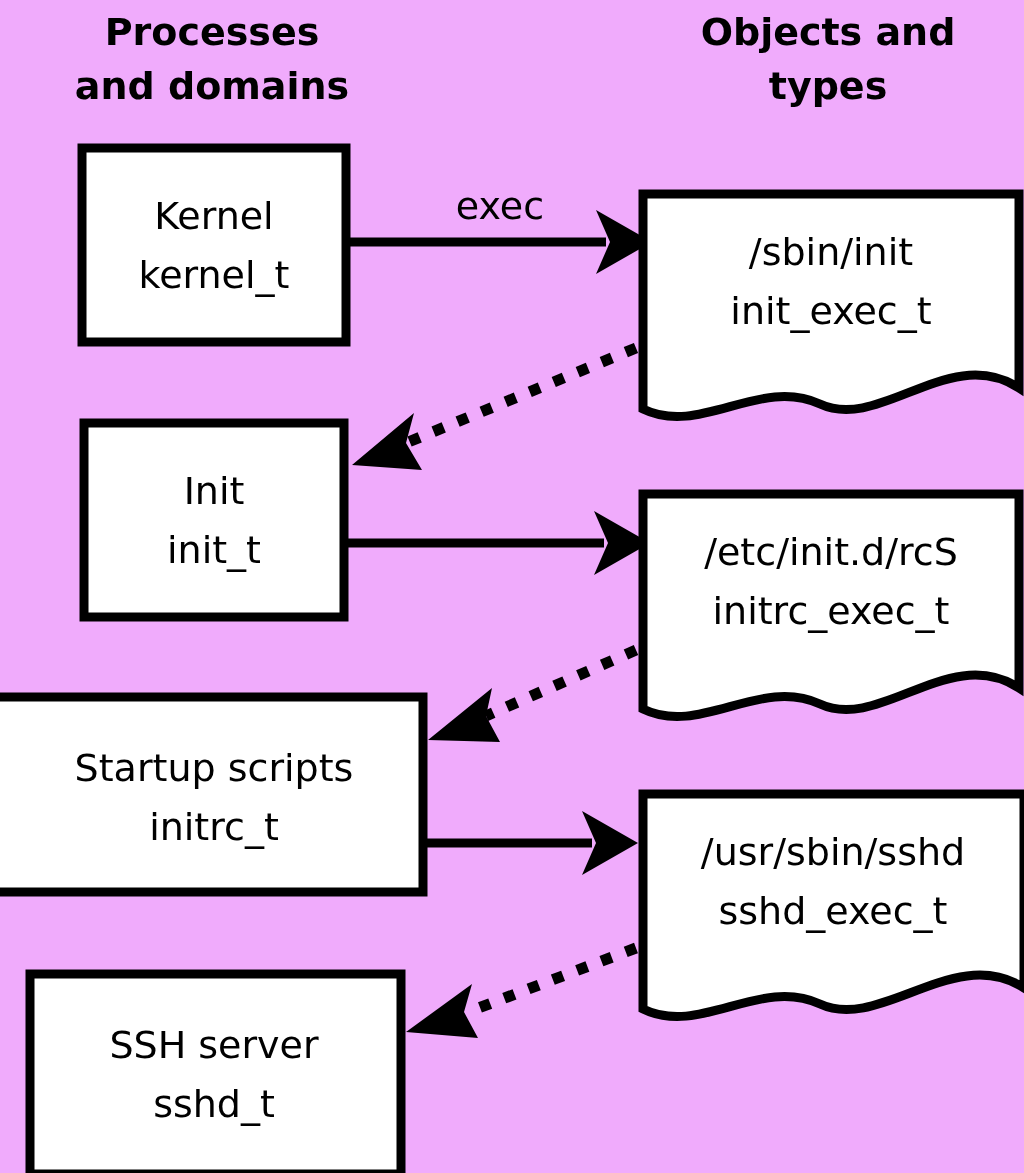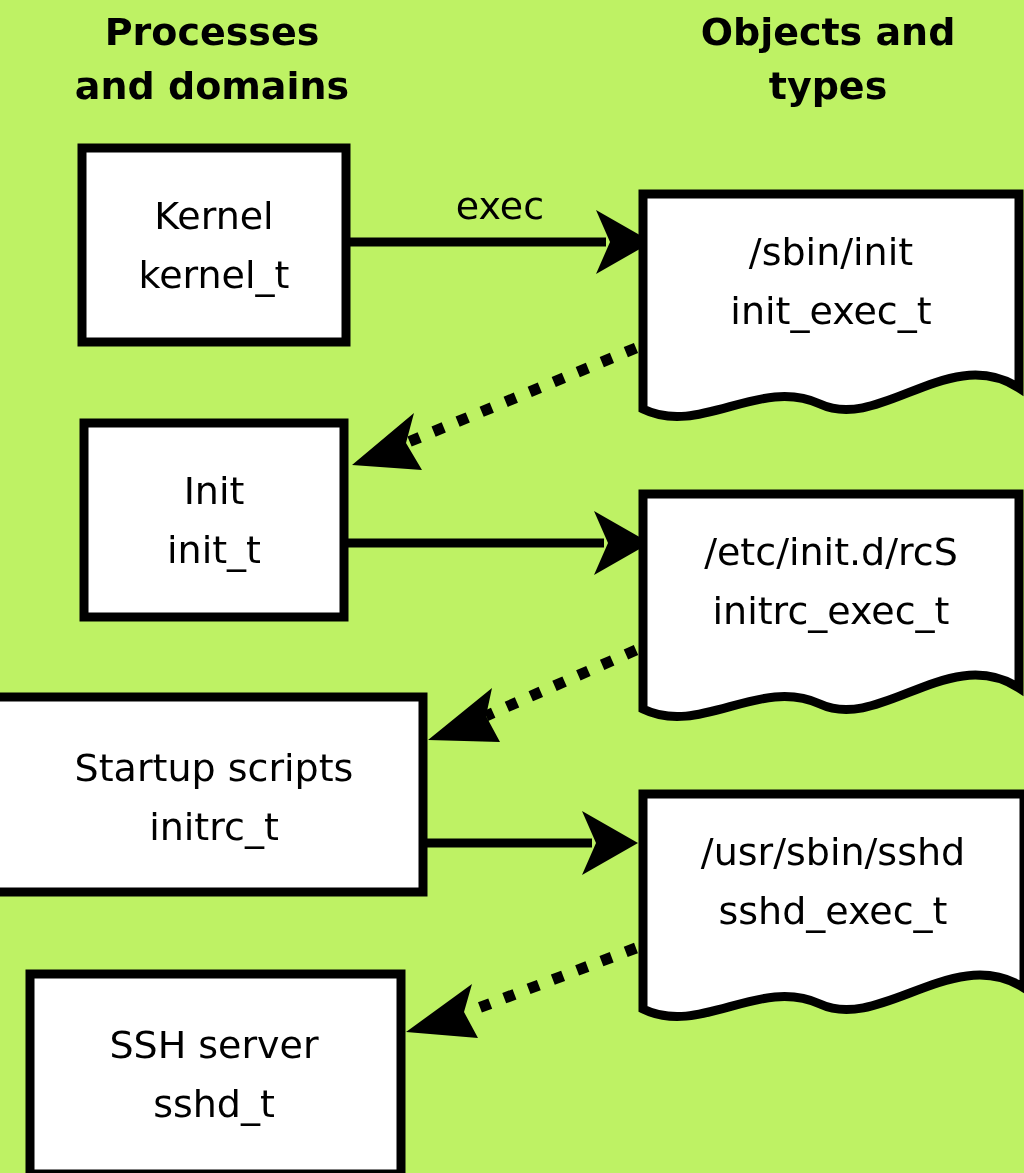--- a/index.html
+++ b/index.html
@@ -10,21 +10,21 @@
   body {
     width: 1024px;
     height: 1173px;
     font-family: "DejaVu Sans", sans-serif;
     overflow: hidden;
   }
   #diagram-root {
     position: relative;
     width: 1024px;
     height: 1173px;
-    background: #bef264;
+    background: #f0abfc;
   }
   svg#diagram-svg {
     position: absolute;
     top: 0;
     left: 0;
     width: 1024px;
     height: 1173px;
     display: block;
   }
   .col-header {

